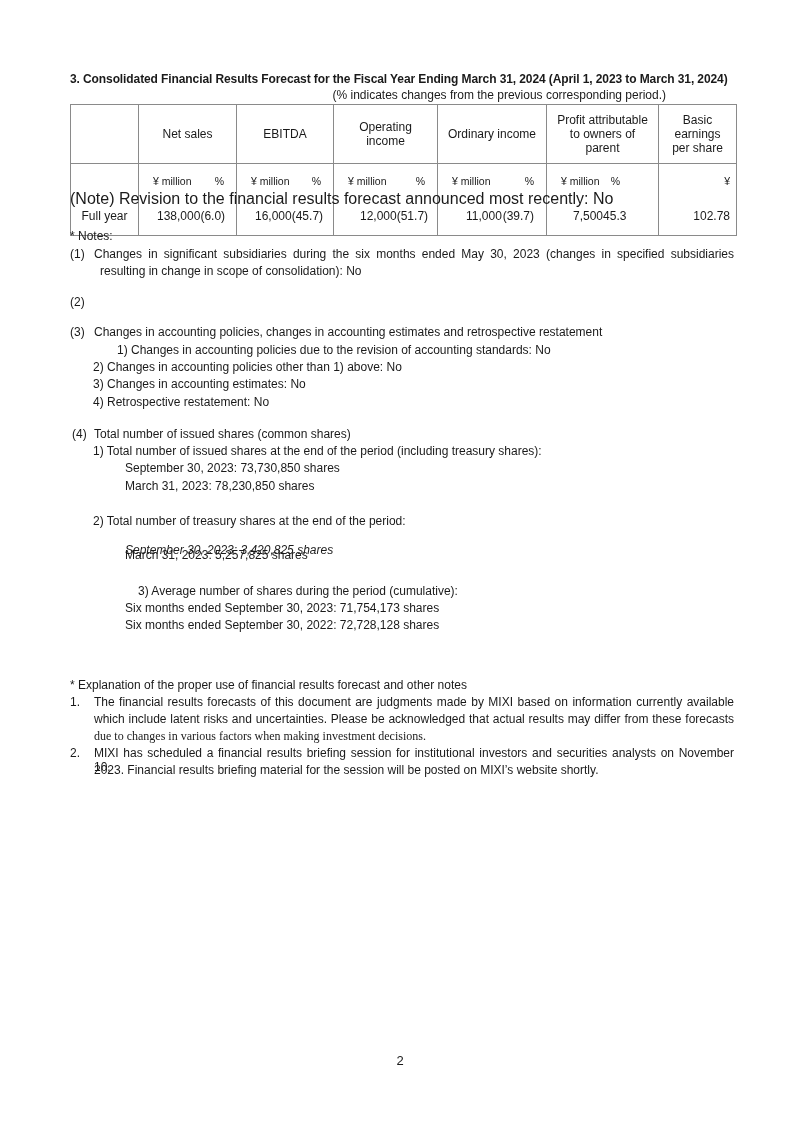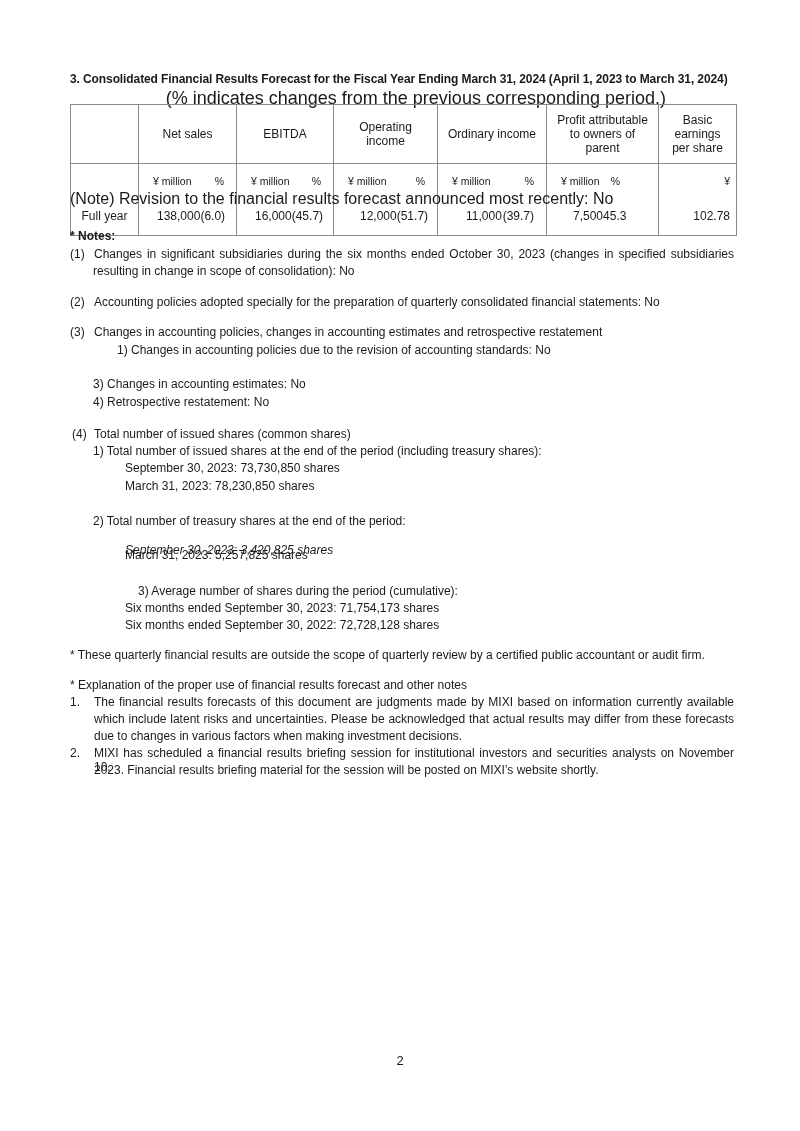--- a/index.html
+++ b/index.html
@@ -4,42 +4,42 @@
 <style>
   html, body { margin: 0; padding: 0; background: #ffffff; }
   body {
     width: 800px; height: 1131px; position: relative; overflow: hidden;
     font-family: "Liberation Sans", "DejaVu Sans", sans-serif;
     color: #1a1a1a; font-size: 12px;
   }
   .page { position: absolute; left: 0; top: 0; width: 732px; height: 1131px; }
   .abs { position: absolute; white-space: nowrap; }
   .title { left: 70px; top: 72px; font-weight: bold; font-size: 12px; letter-spacing: -0.1px; }
-  .subtitle { right: 66px; top: 88px; font-size: 18px; }
+  .subtitle { right: 66px; top: 88px; font-size: 12px; }
 
   table.forecast {
     position: absolute; left: 70px; top: 104px; width: 666px;
     border-collapse: collapse; font-size: 12px;
     table-layout: fixed;
   }
   table.forecast td, table.forecast th {
     border-left: 1px solid #8a8a8a; border-right: 1px solid #8a8a8a;
     padding: 8px; font-weight: normal;
   }
   table.forecast { border-top: 1.5px solid #8a8a8a; border-bottom: 1.5px solid #8a8a8a; border-left: 1px solid #8a8a8a; border-right: 1px solid #8a8a8a; }
   table.forecast tr.head th { height: 41px; text-align: center; line-height: 14px; vertical-align: middle; border-bottom: 1px solid #8a8a8a; }
   table.forecast tr.units td { height: 17px; font-size: 10.5px; vertical-align: middle; }
   table.forecast tr.values td { height: 22px; vertical-align: middle; }
   table.forecast td.label { text-align: center; }
   .cell-split { display: flex; justify-content: space-between; padding: 0 4px 0 6px; }
   .cell-split.val { padding: 0 4px 0 10px; }
   .cell-right { text-align: right; padding-right: 6px !important; }
 
   .note { left: 70px; top: 190px; font-size: 16px; }
-  .notes-head { left: 70px; top: 229px; font-weight: bold; font-size: 12px; }
+  .notes-head { left: 70px; top: 229px; font-weight: normal; font-size: 12px; }
 
   .line { position: absolute; font-size: 12px; white-space: nowrap; }
   .num { position: absolute; font-size: 12px; }
   .justify { position: absolute; font-size: 12px; text-align: justify; text-align-last: justify; white-space: normal; }
 
   .pagenum { left: 0; width: 800px; text-align: center; top: 1053px; font-size: 13px; }
 </style>
 </head>
 <body>
 
@@ -145,54 +145,53 @@
       <td class="cell-right">102.78</td>
     </tr>
   </tbody>
     </table>
 
   <div class="abs note">(Note) Revision to the financial results forecast announced most recently: No</div>
 
   <div class="abs notes-head">* Notes:</div>
 
   <div class="num" style="left:70px; top:247px;">(1)</div>
-  <div class="justify" style="left:94px; top:247px; width:640px;">Changes in significant subsidiaries during the six months ended October 30, 2023 (changes in specified subsidiaries</div>
-  <div class="line" style="left:93px; top:264px;">resulting in change in scope of consolidation): No</div>
+  <div class="justify" style="left:94px; top:247px; width:640px;">Changes in significant subsidiaries during the six months ended May 30, 2023 (changes in specified subsidiaries</div>
+  <div class="line" style="left:100px; top:264px;">resulting in change in scope of consolidation): No</div>
 
   <div class="num" style="left:70px; top:295px;">(2)</div>
-  <div class="line" style="left:94px; top:295px;">Accounting policies adopted specially for the preparation of quarterly consolidated financial statements: No</div>
 
   <div class="num" style="left:70px; top:325px;">(3)</div>
   <div class="line" style="left:94px; top:325px;">Changes in accounting policies, changes in accounting estimates and retrospective restatement</div>
   <div class="line" style="left:93px; top:343px;margin-left:24px;">1) Changes in accounting policies due to the revision of accounting standards: No</div>
+  <div class="line" style="left:93px; top:360px;">2) Changes in accounting policies other than 1) above: No</div>
   <div class="line" style="left:93px; top:377px;">3) Changes in accounting estimates: No</div>
   <div class="line" style="left:93px; top:395px;">4) Retrospective restatement: No</div>
 
   <div class="num" style="left:72px; top:427px;">(4)</div>
   <div class="line" style="left:94px; top:427px;">Total number of issued shares (common shares)</div>
 
   <div class="line" style="left:93px; top:444px;">1) Total number of issued shares at the end of the period (including treasury shares):</div>
   <div class="line" style="left:125px; top:461px;">September 30, 2023: 73,730,850 shares</div>
   <div class="line" style="left:125px; top:479px;">March 31, 2023: 78,230,850 shares</div>
 
   <div class="line" style="left:93px; top:514px;">2) Total number of treasury shares at the end of the period:</div>
   <div class="line" style="left:125px; top:543px;font-style:italic;">September 30, 2023: 3,420,825 shares</div>
   <div class="line" style="left:125px; top:548px;">March 31, 2023: 5,257,825 shares</div>
 
   <div class="line" style="left:93px; top:584px;margin-left:45px;">3) Average number of shares during the period (cumulative):</div>
   <div class="line" style="left:125px; top:601px;">Six months ended September 30, 2023: 71,754,173 shares</div>
   <div class="line" style="left:125px; top:618px;">Six months ended September 30, 2022: 72,728,128 shares</div>
 
-  <div class="line" style="left:70px; top:648px;">* These quarterly financial results are outside the scope of quarterly review by a certified public accountant or audit firm.</div>
 
   <div class="line" style="left:70px; top:678px;">* Explanation of the proper use of financial results forecast and other notes</div>
 
   <div class="num" style="left:70px; top:695px;">1.</div>
   <div class="justify" style="left:94px; top:712px; width:640px;">which include latent risks and uncertainties. Please be acknowledged that actual results may differ from these forecasts</div>
   <div class="justify" style="left:94px; top:695px; width:640px;">The financial results forecasts of this document are judgments made by MIXI based on information currently available</div>
-  <div class="line" style="left:94px; top:729px;">due to changes in various factors when making investment decisions.</div>
+  <div class="line" style="left:94px; top:729px;font-family:Liberation Serif, serif;">due to changes in various factors when making investment decisions.</div>
 
   <div class="num" style="left:70px; top:746px;">2.</div>
   <div class="justify" style="left:94px; top:746px; width:640px;">MIXI has scheduled a financial results briefing session for institutional investors and securities analysts on November 10,</div>
   <div class="line" style="left:94px; top:763px;">2023. Financial results briefing material for the session will be posted on MIXI’s website shortly.</div>
 
   <div class="abs pagenum">2</div>
 </div>
 
 </body></html>

